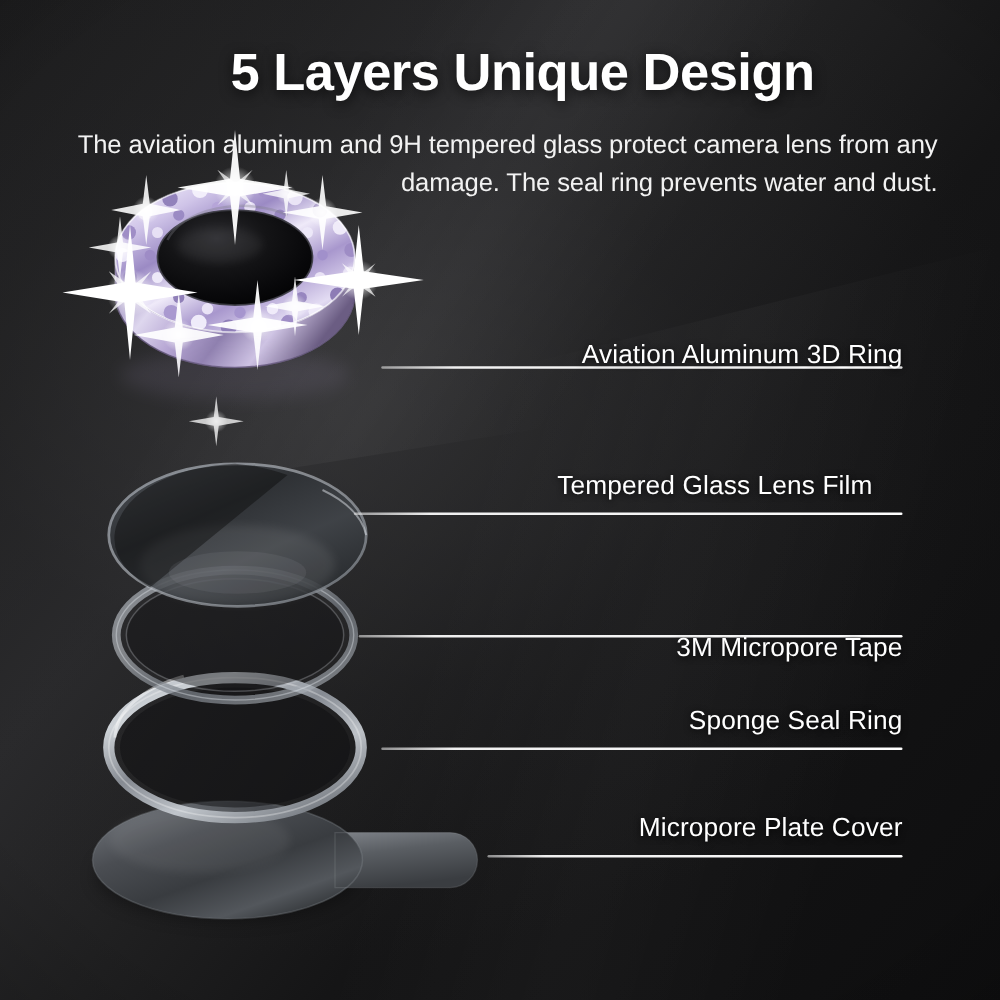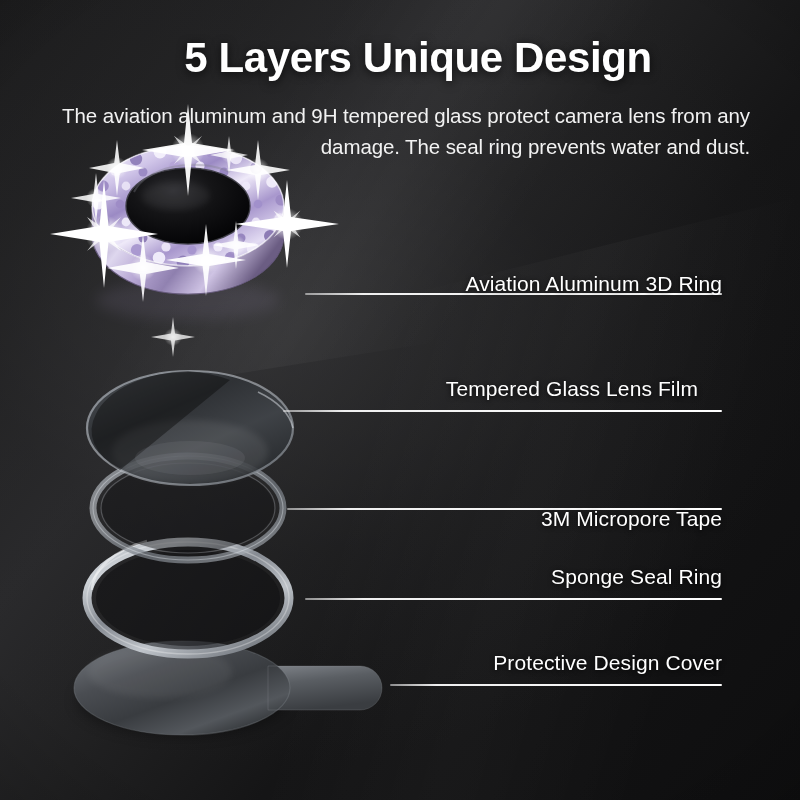--- a/index.html
+++ b/index.html
@@ -392,17 +392,17 @@
       <div class="label-group" style="left: 0px; top: 0px; width: 800px; height: 800px;">
         <div class="leader" style="left: 287px; width: 435px; top: 508px; bottom: auto;"></div>
         <div class="label-text" style="right: 78px; top: 475px; bottom: auto; margin-top: 32px;">3M Micropore Tape</div>
       </div>
       <div class="label-group" style="left: 0px; top: 0px; width: 800px; height: 638px; text-align: center;">
         <div class="leader" style="left: 305px; width: 417px; top: 598px; bottom: auto;"></div>
         <div class="label-text" style="right: 78px; top: 565px; bottom: auto;">Sponge Seal Ring</div>
       </div>
       <div class="label-group" style="left: 0px; top: 0px; width: 800px; height: 800px;">
         <div class="leader" style="left: 390px; width: 332px; top: 684px; bottom: auto;"></div>
-        <div class="label-text" style="right: 78px; top: 651px; bottom: auto;">Protective Design Cover</div>
+        <div class="label-text" style="right: 78px; top: 651px; bottom: auto;">Micropore Plate Cover</div>
       </div>
     </div>
 
 </div>
 
 </body></html>

